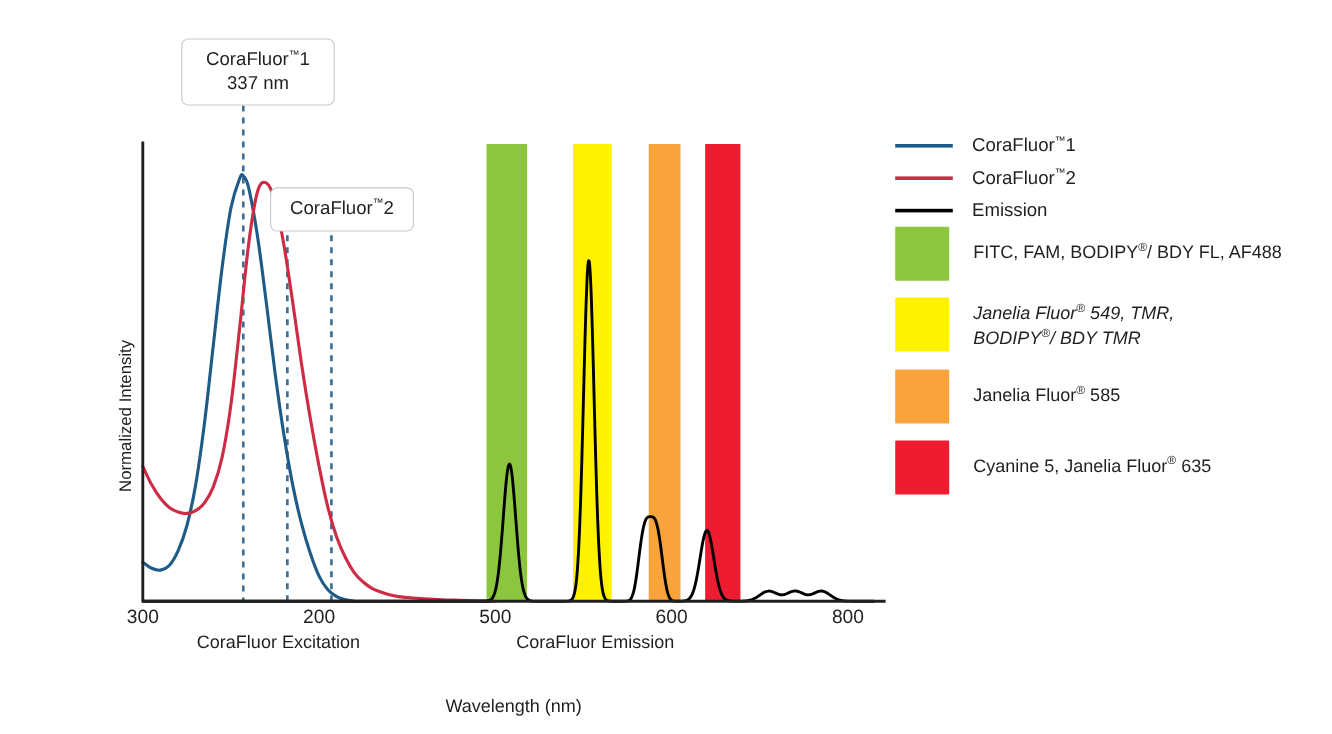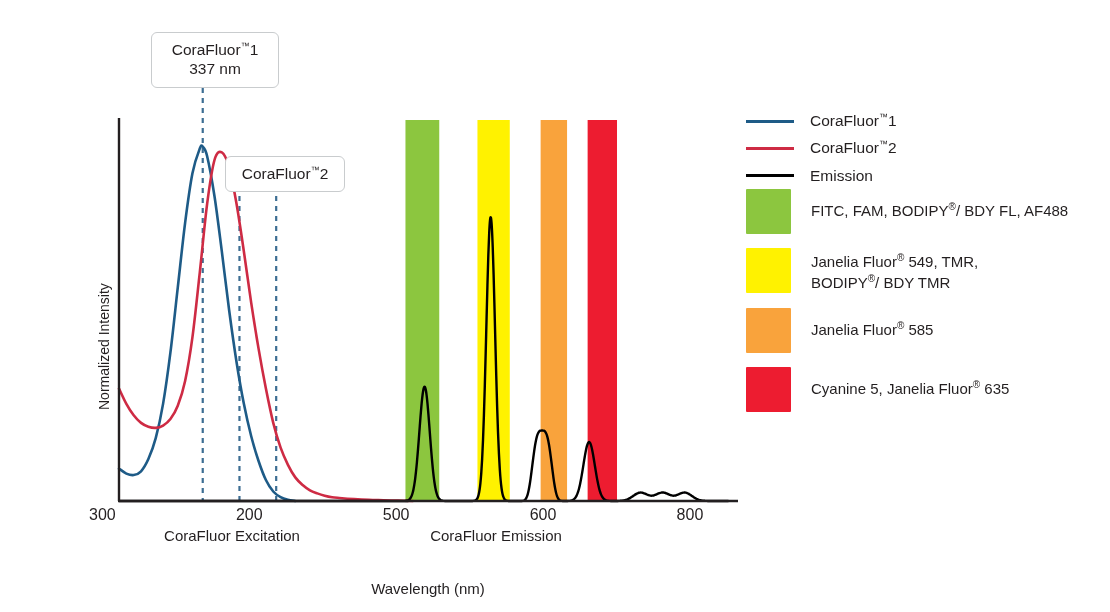--- a/index.html
+++ b/index.html
@@ -11,37 +11,37 @@
   #chart-root{position:absolute;left:16px;top:0;width:1110px;height:464px;}
   .svg-layer{position:absolute;left:0;top:0;}
   .anno-box{
     position:absolute;background:#ffffff;border:1px solid #c9ccce;border-radius:6px;
     text-align:center;line-height:1.25;color:#231f20;
     font-size:15.5px;padding:7px 12px 8px 12px;box-sizing:border-box;
   }
   .anno-box .l1{display:block;}
   .anno-box .l2{display:block;}
   .sup{font-size:9px;vertical-align:super;letter-spacing:0;}
-  .axis-num{position:absolute;font-size:16px;color:#231f20;width:60px;}
+  .axis-num{position:absolute;font-size:16px;color:#231f20;text-align:center;width:60px;}
   .axis-sub{position:absolute;font-size:15px;color:#231f20;text-align:center;}
   .axis-title{position:absolute;font-size:15px;color:#231f20;text-align:center;width:300px;margin-top:12px;}
   .ylabel{
     position:absolute;font-size:14px;color:#231f20;
     transform:rotate(-90deg);transform-origin:left top;white-space:nowrap;
   }
   
   #right-panel{position:absolute;left:730px;top:108px;width:370px;}
   .lg-row{display:flex;align-items:center;height:27px;}
   .lg-line{width:48px;height:0;border-top-width:3px;border-top-style:solid;margin-right:16px;flex:0 0 48px;}
   .lg-text{font-size:15.5px;color:#231f20;white-space:nowrap;}
   #dyes-title{font-size:20px;color:#231f20;margin:24px 0 14px 0;font-weight:600;letter-spacing:.2px;}
   .dye-row{display:flex;align-items:flex-start;margin-bottom:14px;}
   .dye-swatch{width:45px;height:45px;flex:0 0 45px;margin-right:20px;border-radius:1px;}
   .dye-text{font-size:15px;color:#231f20;line-height:1.35;padding-top:11px;}
-  .dye-text.two-line{padding-top:3px;}
+  .dye-text.two-line{padding-top:3px;font-style:italic;}
   .reg{font-size:10px;vertical-align:super;}
 </style>
 </head>
 <body>
 
 <div id="chart-root">
 
   <svg class="svg-layer" id="plot-svg" width="1110" height="612">
       <rect x="389.4642857142857" y="120" width="33.78809523809525" height="381" fill="#8CC63F"></rect>
       <rect x="461.44761904761907" y="120" width="32.31904761904758" height="381" fill="#FFF200"></rect>

